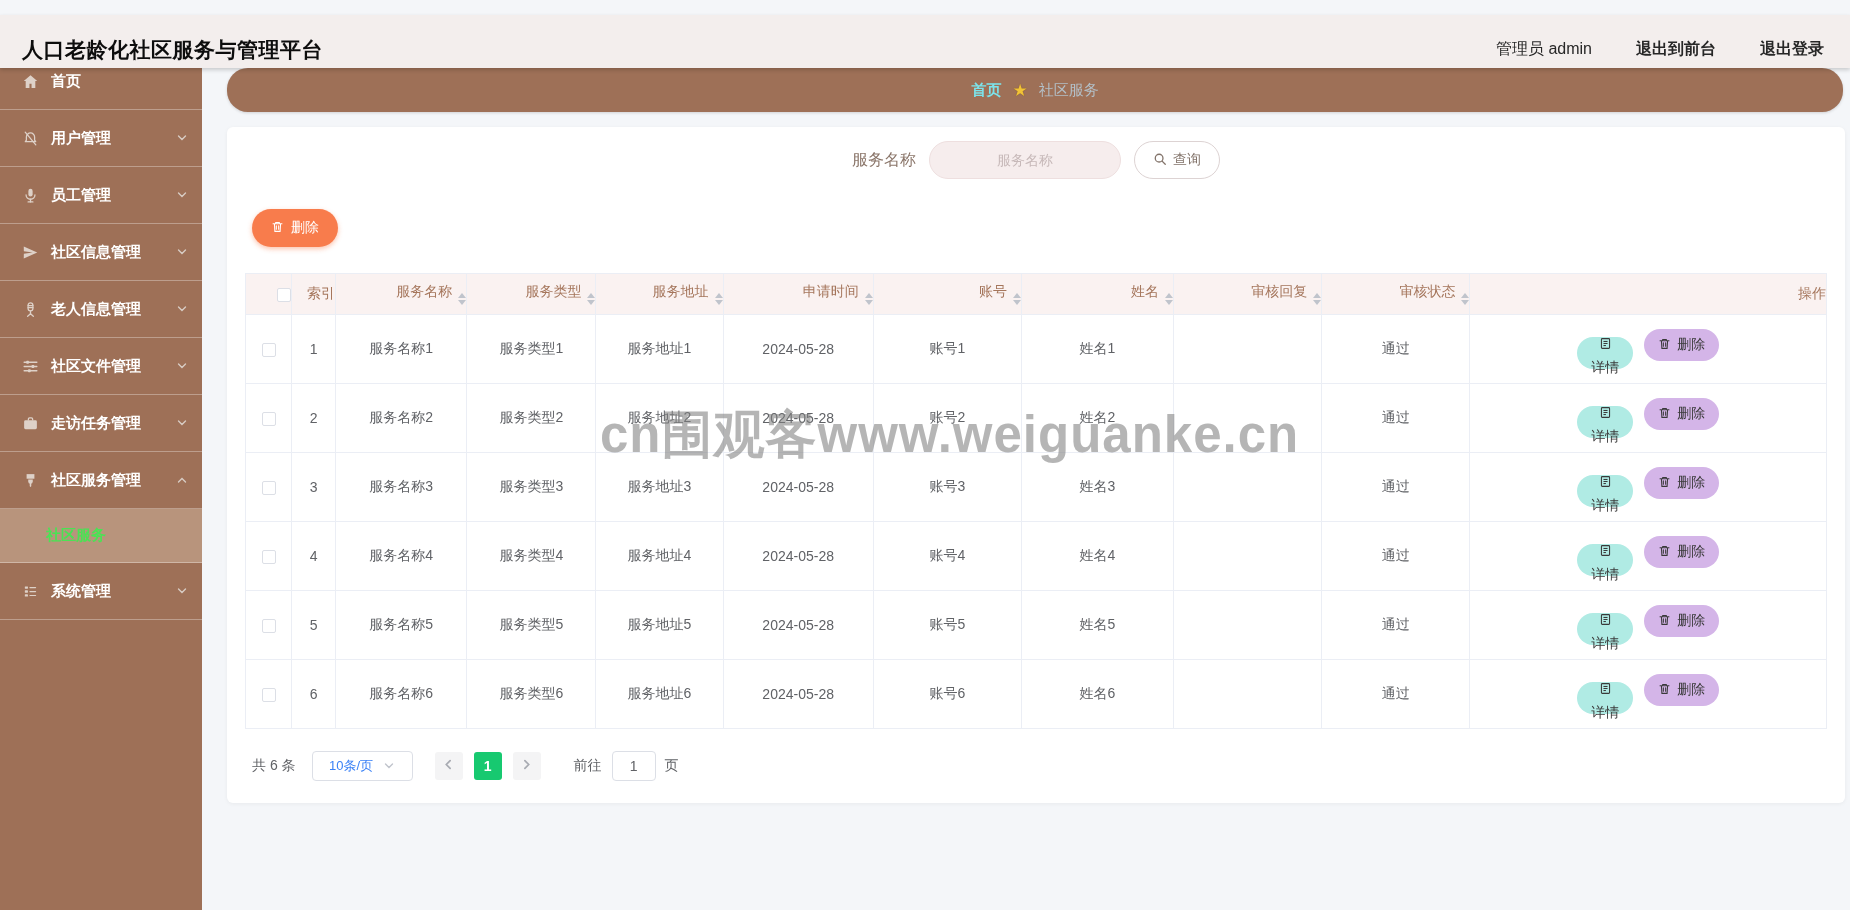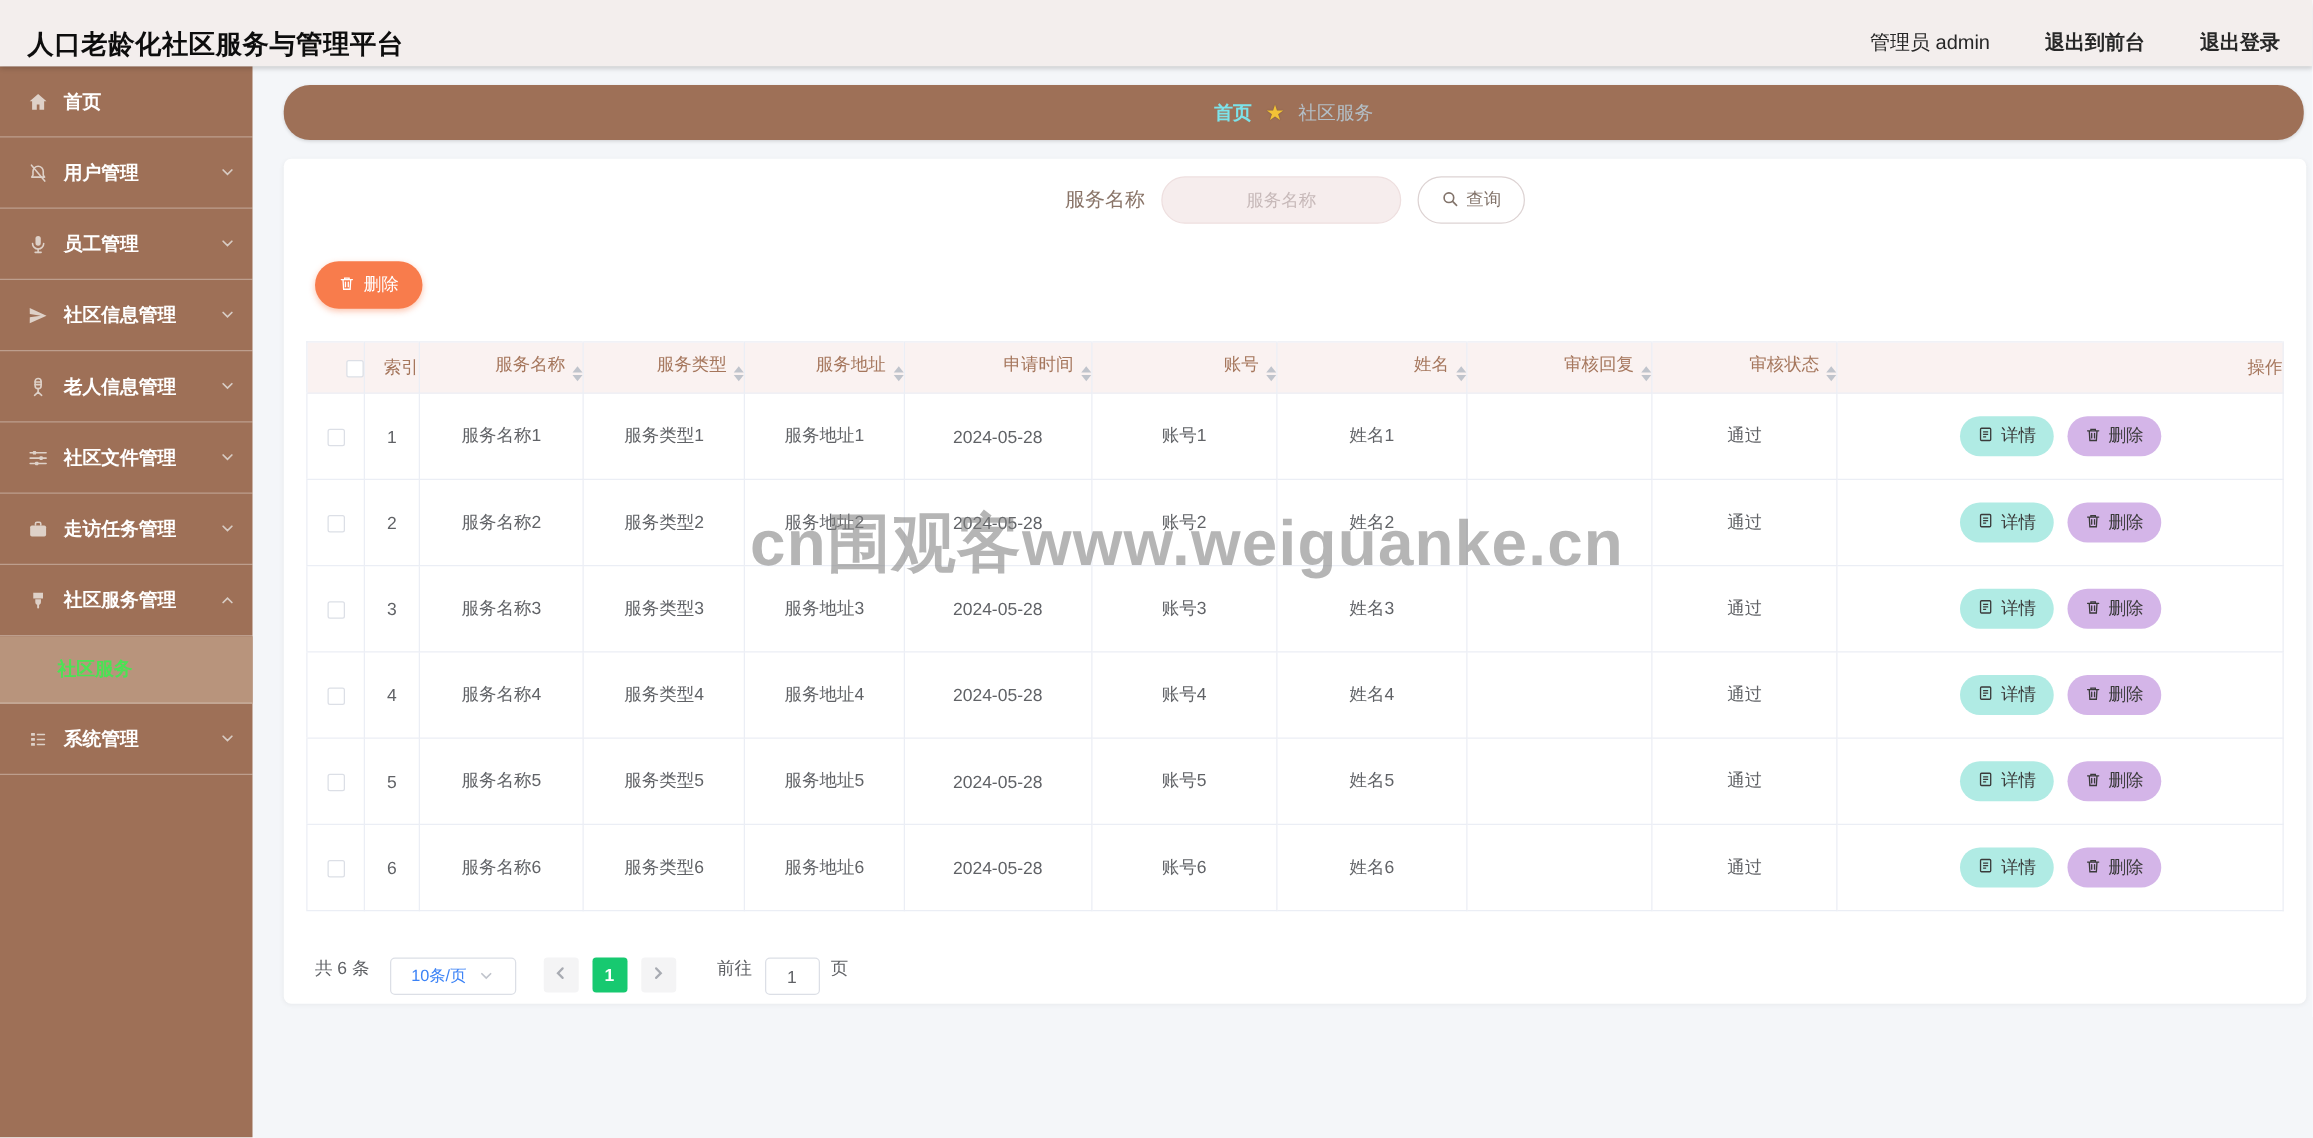--- a/index.html
+++ b/index.html
@@ -18,21 +18,21 @@
     --c-page-green:#17c970;
     --c-border:#ebeef5;
     --c-cell-text:#606266;
     --c-search-label:#8a7569;
   }
   *{box-sizing:border-box;margin:0;padding:0;}
   html,body{width:1850px;height:910px;overflow:hidden;}
   body{font-family:"Liberation Sans","DejaVu Sans",sans-serif;background:var(--c-main-bg);position:relative;}
 
   
-  .topbar{position:absolute;top:0;left:0;width:1850px;height:53px;background:var(--c-topbar-bg);
+  .topbar{position:absolute;top:15px;left:0;width:1850px;height:53px;background:var(--c-topbar-bg);
     display:flex;align-items:center;padding:16px 26px 0 22px;box-shadow:0 2px 4px rgba(0,0,0,.18);z-index:30;}
   .app-title{font-size:21px;font-weight:bold;color:#0d0d0d;letter-spacing:.5px;}
   .topbar-right{margin-left:auto;display:flex;align-items:center;gap:44px;font-size:16px;color:#272727;justify-content:space-between;}
   .topbar-right a{cursor:pointer;color:#272727;text-decoration:none;font-weight:bold;}
 
   
   .sidebar{position:absolute;top:53px;left:0;bottom:0;width:202px;background:var(--c-sidebar-bg);z-index:20;}
   .menu-item{height:57px;display:flex;align-items:center;padding:0 14px 0 21px;color:#fff;font-size:15px;
     font-weight:600;border-bottom:1px solid rgba(255,255,255,.32);cursor:pointer;}
   .mi-icon{width:19px;height:19px;margin-right:11px;color:#ded1c8;display:inline-flex;align-items:center;justify-content:center;flex:none;}
@@ -72,26 +72,26 @@
   thead th{background:#faf2f1;height:41px;color:var(--c-header-text);font-weight:normal;font-size:14px;
     border-bottom:1px solid var(--c-border);border-right:1px solid var(--c-border);text-align:right;cursor:pointer;}
   tbody td{height:69px;background:#fff;text-align:center;font-size:14px;color:var(--c-cell-text);
     border-bottom:1px solid var(--c-border);border-right:1px solid var(--c-border);}
   .caret-wrap{display:inline-flex;flex-direction:column;gap:2px;margin-left:6px;vertical-align:-2px;}
   .caret-up{width:0;height:0;border-left:4px solid transparent;border-right:4px solid transparent;border-bottom:5px solid #c0c4cc;}
   .caret-down{width:0;height:0;border-left:4px solid transparent;border-right:4px solid transparent;border-top:5px solid #c0c4cc;}
   .checkbox{display:inline-block;width:14px;height:14px;border:1px solid #dcdfe6;border-radius:2px;background:#fff;
     vertical-align:middle;cursor:pointer;}
   .detail-btn{background:var(--c-detail-teal);border:none;height:32px;border-radius:16px;padding:0 14px;
-    font-size:14px;color:#3a3a3a;display:inline-flex;align-items:center;gap:6px;cursor:pointer;font-family:inherit;}
+    font-size:14px;color:#3a3a3a;display:inline-flex;align-items:center;gap:6px;cursor:pointer;font-family:inherit;flex-direction:column;}
   .row-del-btn{background:var(--c-del-purple);border:none;height:32px;border-radius:16px;padding:0 14px;
     font-size:14px;color:#3a3a3a;display:inline-flex;align-items:center;gap:6px;cursor:pointer;margin-left:11px;font-family:inherit;}
 
   
-  .pagination{margin-top:37px;display:flex;font-size:14px;color:var(--c-cell-text);padding-left:7px;}
+  .pagination{margin-top:22px;display:flex;align-items:center;font-size:14px;color:var(--c-cell-text);padding-left:7px;}
   .pg-total{margin-right:16px;}
   .pg-size{width:101px;height:30px;border:1px solid #dcdfe6;border-radius:4px;display:flex;align-items:center;
     justify-content:center;gap:10px;color:#3b82f6;font-size:13px;cursor:pointer;margin-right:22px;background:#fff;}
   .pg-size-chevron{color:#c0c4cc;display:inline-flex;}
   .pg-btn{width:28px;height:28px;border:none;border-radius:3px;background:#f4f4f5;color:#a8abb2;
     display:inline-flex;align-items:center;justify-content:center;cursor:pointer;margin-right:11px;}
   .pg-page{width:28px;height:28px;border:none;border-radius:3px;background:var(--c-page-green);color:#fff;
     font-weight:bold;font-size:14px;display:inline-flex;align-items:center;justify-content:center;cursor:pointer;margin-right:11px;font-family:inherit;}
   .pg-goto-label{margin-left:22px;margin-right:10px;}
   .pg-goto-input{width:44px;height:30px;border:1px solid #dcdfe6;border-radius:4px;text-align:center;

